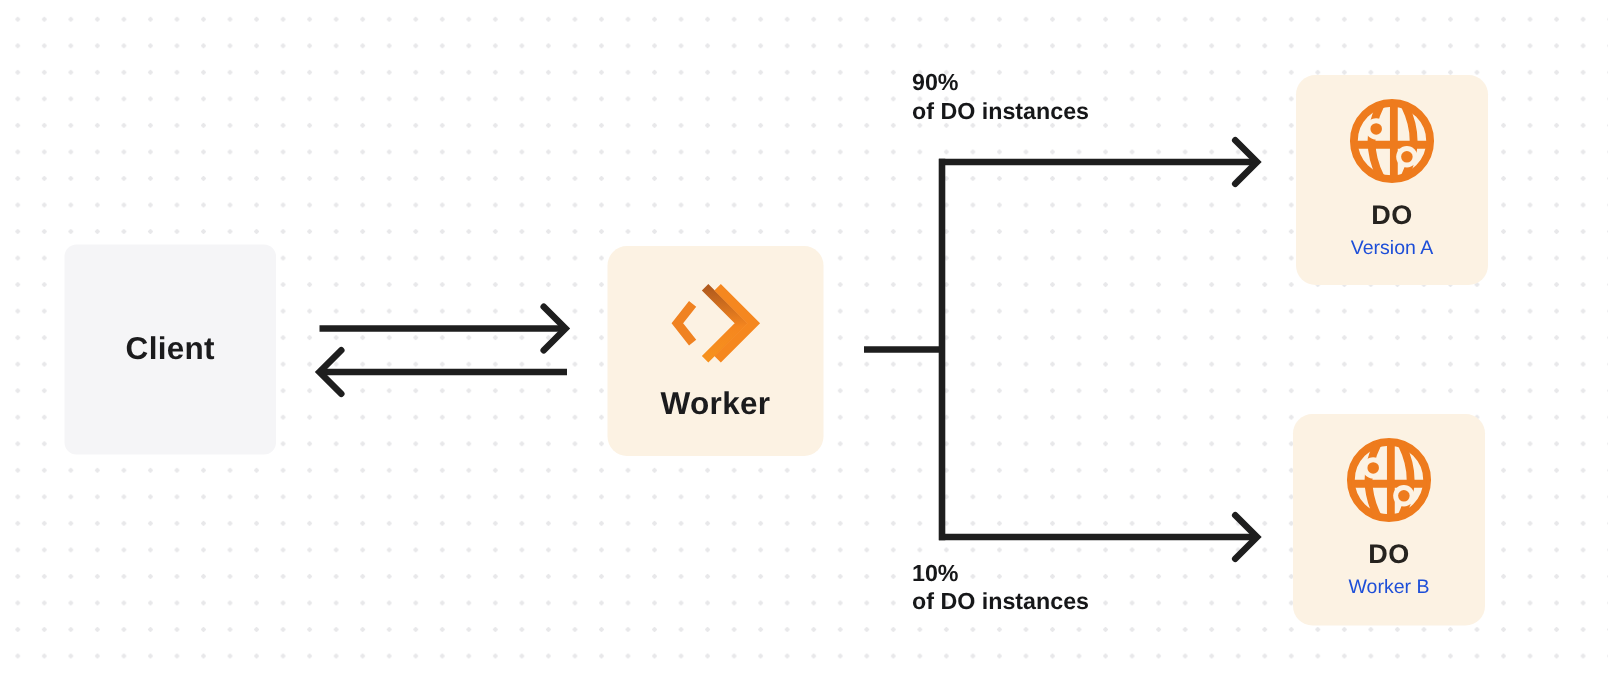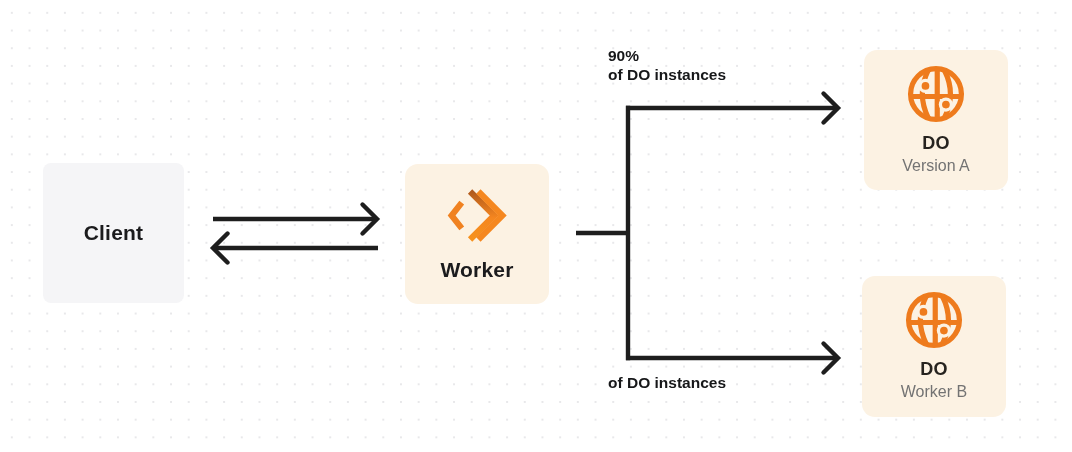--- a/index.html
+++ b/index.html
@@ -22,31 +22,31 @@
   .client-node{
     left:43px;top:163px;width:141px;height:140px;
     background:#f5f5f7;border-radius:8px;justify-content:center;
   }
   .worker-node{
     left:405px;top:164px;width:144px;height:140px;
     background:#fcf2e3;border-radius:13px;
     justify-content:flex-start;padding-top:21px;
   }
   .do-node{
-    width:144px;background:#fcf2e3;border-radius:13px;
+    width:128px;background:#fcf2e3;border-radius:13px;
     justify-content:flex-start;padding-top:13px;
   }
   .do-a{left:864px;top:50px;height:140px;}
   .do-b{left:862px;top:276px;height:141px;}
   .node-label{
     font-size:21px;font-weight:700;color:#1b1b1d;letter-spacing:.2px;
   }
   .worker-node .node-label{margin-top:12px;}
   .do-title{font-size:18px;font-weight:700;color:#26231f;margin-top:8px;letter-spacing:.3px;}
-  .do-sub{font-size:16px;font-weight:400;color:#737373;margin-top:3px;}
+  .do-sub{font-size:13px;font-weight:400;color:#1d4ed8;margin-top:3px;}
   .pct-label{
     position:absolute;width:220px;text-align:left;
     font-size:15.5px;font-weight:700;line-height:19px;color:#161719;
   }
   .pct-top{left:608px;top:46px;}
   .pct-bottom{left:608px;top:373px;}
   .worker-logo{display:block;}
   .globe{display:block;}
 </style>
 </head>
@@ -91,20 +91,21 @@
     </svg>
     <span class="node-label">Worker</span>
   </div>
 
   <div class="pct-label pct-top">
     <div>90%</div>
     <div>of DO instances</div>
   </div>
 
   <div class="pct-label pct-bottom">
+    <div>10%</div>
     <div>of DO instances</div>
   </div>
 
   <div class="node do-node do-a">
     <svg class="globe" width="62" height="62" viewBox="0 0 100 100" fill="none" stroke="#ee7b1d" stroke-width="8.4">
       <circle cx="50" cy="50" r="41"></circle>
       <path d="M37.5 11.5 Q18.5 50 37.5 88.5"></path>
       <path d="M52 9 V91"></path>
       <path d="M64 12.5 Q82.5 50 64 87.5"></path>
       <path d="M9.5 54 H90.5"></path>

